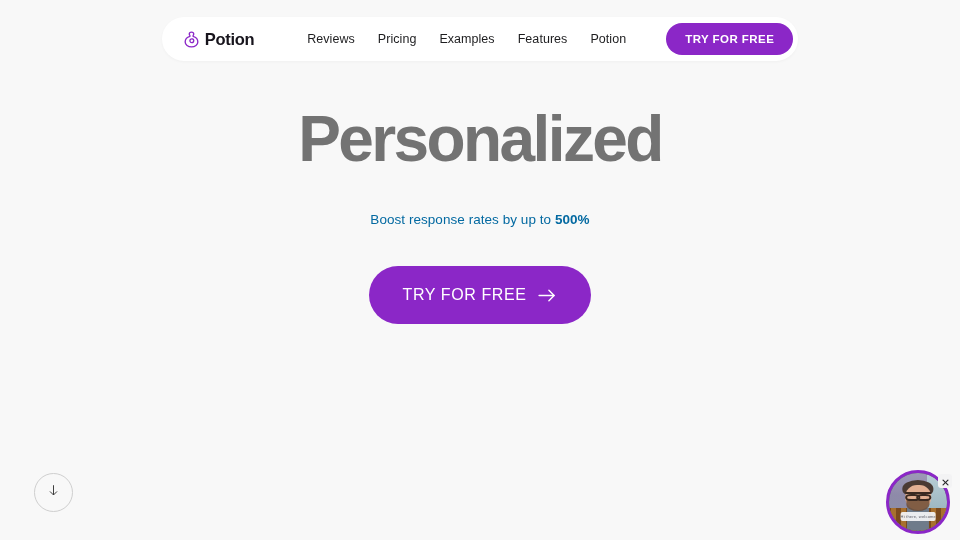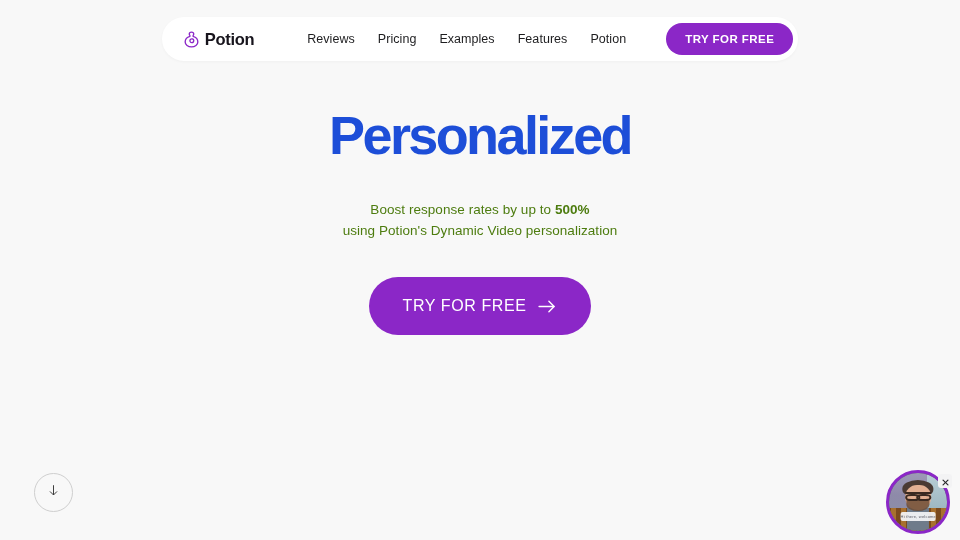--- a/index.html
+++ b/index.html
@@ -94,34 +94,34 @@
   
   .hero {
     position: absolute;
     top: 110px;
     left: 0;
     right: 0;
     text-align: center;
   }
 
   .hero-title {
-    font-size: 54px;
+    font-size: 64px;
     line-height: 0.93;
     font-weight: 700;
     letter-spacing: -2.6px;
-    color: #1d4ed8;
+    color: #737373;
   }
 
   .hero-title .line { display: block; }
 
   .hero-sub {
     margin-top: 40px;
     font-size: 13.5px;
     line-height: 1.52;
-    color: #4d7c0f;
+    color: #0369a1;
     letter-spacing: 0.05px;
   }
 
   .hero-sub b { font-weight: 700; }
 
   .hero-cta {
     margin-top: 36px;
     display: inline-flex;
     align-items: center;
     justify-content: center;
@@ -332,21 +332,20 @@
 </div>
 
 <section class="hero">
 
   <h1 class="hero-title">
     <span class="line">Personalized</span>
   </h1>
 
   <p class="hero-sub">
     <span>Boost response rates by up to </span><b>500%</b><br>
-    <span>using Potion's Dynamic Video personalization</span>
   </p>
 
   <button class="hero-cta">
     <span>TRY FOR FREE</span>
     <span class="arrow">
       <svg viewBox="0 0 20 16" fill="none" stroke="#ffffff" stroke-width="1.5" stroke-linecap="round" stroke-linejoin="round" width="19" height="15">
         <line x1="1" y1="8" x2="17" y2="8"></line>
         <polyline points="11.5,2.5 17,8 11.5,13.5"></polyline>
       </svg>
     </span>

